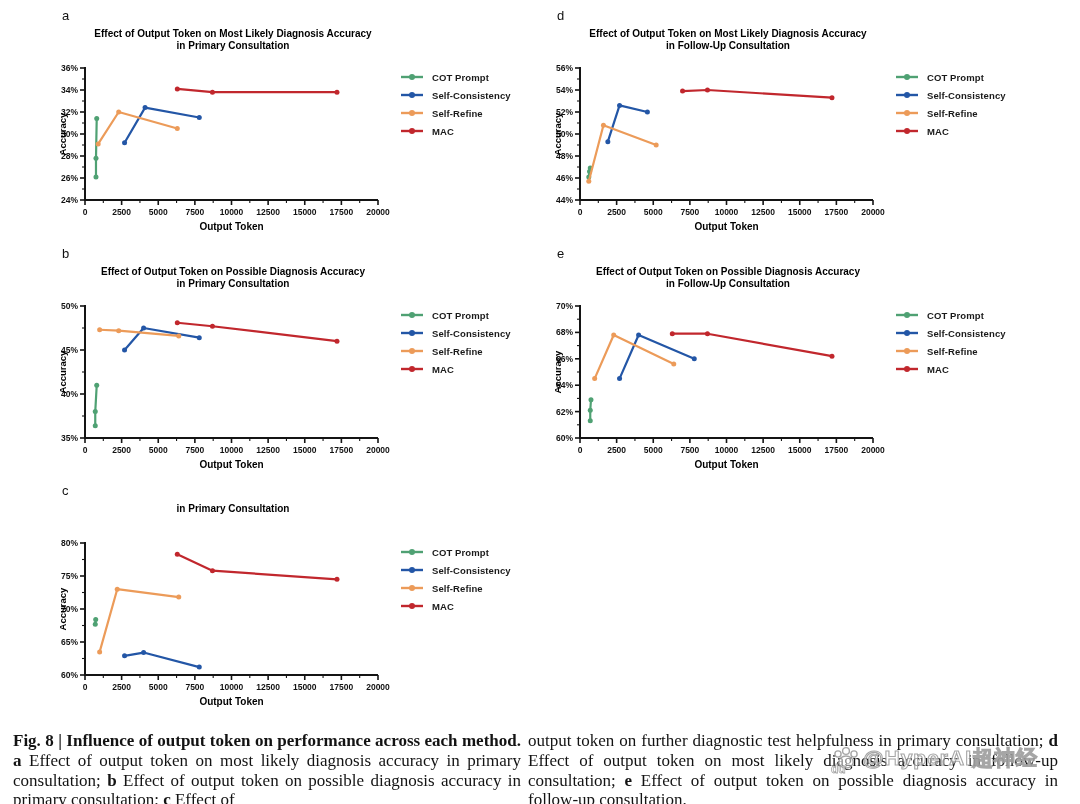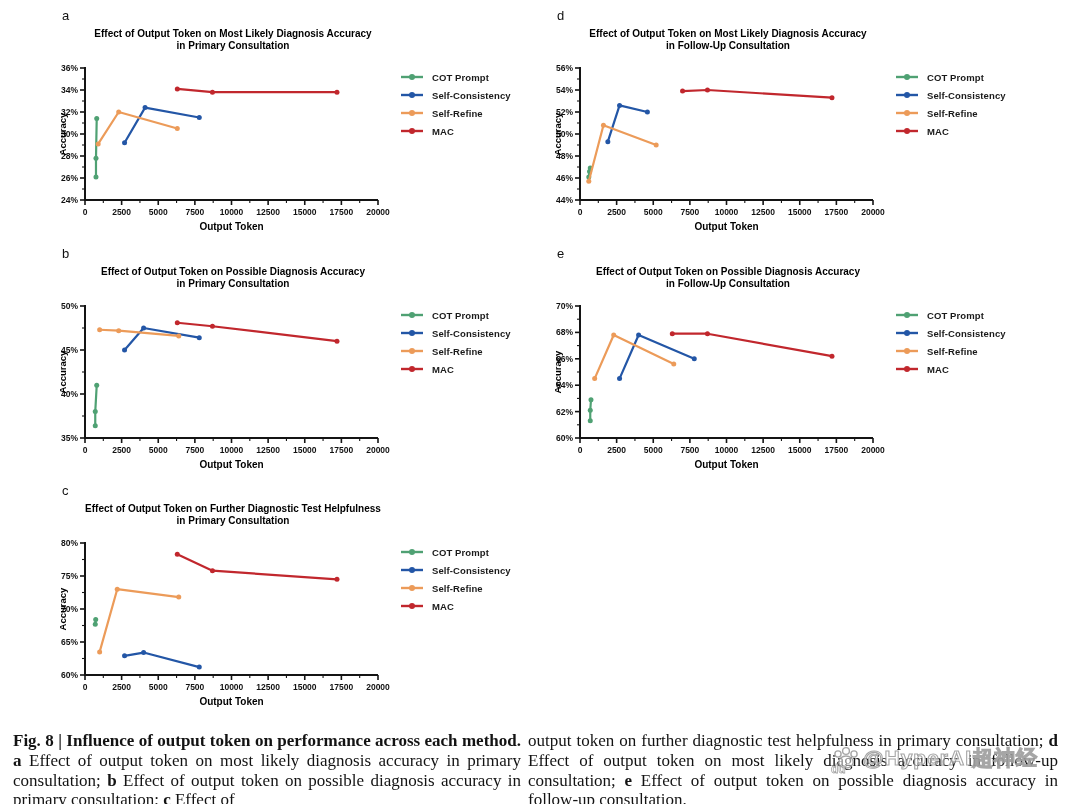--- a/index.html
+++ b/index.html
@@ -502,21 +502,20 @@
           <circle cx="12" cy="5" r="3" fill="#C1272D"></circle>
         </svg>
         <span>MAC</span>
       </div>
     </div>
 </div>
 
 <div class="panel" style="left:58px;top:483px;">
   <div class="panel-letter">c</div>
   <div class="chart-title">
-    <div>Effect of Output Token on Further Diagnostic Test Helpfulness</div>
     <div>in Primary Consultation</div>
   </div>
   <svg class="chart" width="352" height="184">
       <g stroke="#141414" fill="none">
         <line x1="27" y1="11" x2="27" y2="144" stroke-width="2"></line>
         <line x1="26" y1="144" x2="320" y2="144" stroke-width="2"></line>
         <line x1="22" y1="144" x2="27" y2="144" stroke-width="1.6" stroke="#141414"></line>
         <line x1="24" y1="127.5" x2="27" y2="127.5" stroke-width="1.1" stroke="#141414"></line>
         <line x1="22" y1="111" x2="27" y2="111" stroke-width="1.6" stroke="#141414"></line>
         <line x1="24" y1="94.5" x2="27" y2="94.5" stroke-width="1.1" stroke="#141414"></line>

